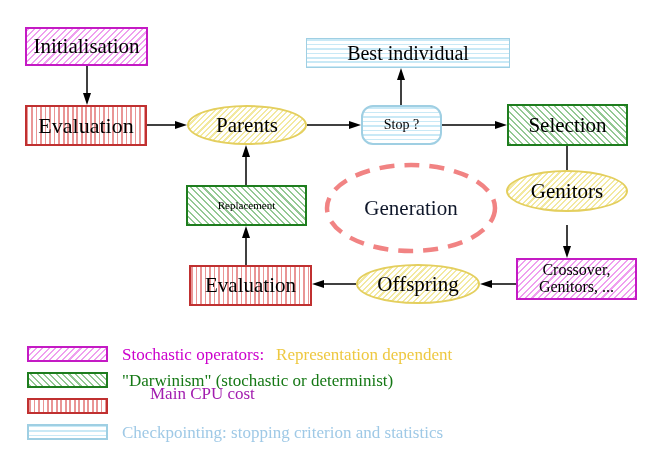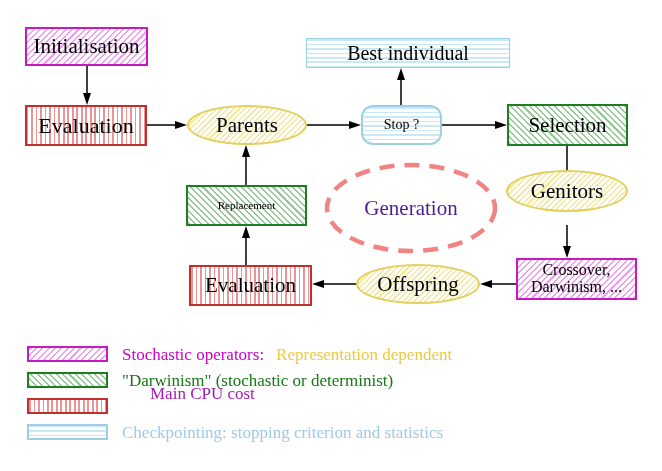--- a/index.html
+++ b/index.html
@@ -41,21 +41,21 @@
   #n-best-individual{left:290px;top:38px;width:204px;height:30px;font-size:20px;border-width:1.5px;margin-left:16px;}
   #n-selection{left:507px;top:104px;width:121px;height:42px;font-size:21px;}
   #n-genitors{left:506px;top:170px;width:122px;height:42px;font-size:21px;}
   #n-crossover{left:516px;top:258px;width:121px;height:42px;font-size:16px;flex-direction:column;}
   #n-offspring{left:356px;top:264px;width:124px;height:40px;font-size:21px;text-align:right;}
   #n-evaluation-bottom{left:189px;top:265px;width:123px;height:41px;font-size:21px;}
   #n-replacement{left:186px;top:185px;width:121px;height:41px;font-size:11px;}
   #n-generation-label{
     position:absolute;left:325px;top:163px;width:172px;height:90px;
     display:flex;align-items:center;justify-content:center;
-    color:#4c1d95;font-size:21px;
+    color:#0f172a;font-size:21px;
   }
   
   #overlay{position:absolute;left:0;top:0;width:662px;height:471px;pointer-events:none;}
   #overlay line{stroke:#000;stroke-width:1.5;}
   #overlay polygon{fill:#000;}
   
   .swatch{position:absolute;left:27px;width:81px;height:16px;box-sizing:border-box;}
   #sw-1{top:346px;}
   #sw-2{top:372px;}
   #sw-3{top:398px;}
@@ -122,21 +122,21 @@
 
   <div id="n-initialisation" class="node hatch-magenta">Initialisation</div>
   <div id="n-evaluation-top" class="node stripe-red">Evaluation</div>
   <div id="n-parents" class="node ellipse-yellow">Parents</div>
   <div id="n-stop" class="node stripe-cyan">Stop ?</div>
   <div id="n-best-individual" class="node stripe-cyan">Best individual</div>
   <div id="n-selection" class="node hatch-green">Selection</div>
   <div id="n-genitors" class="node ellipse-yellow">Genitors</div>
   <div id="n-crossover" class="node hatch-magenta">
     <div>Crossover,</div>
-    <div>Darwinism, ...</div>
+    <div>Genitors, ...</div>
   </div>
   <div id="n-offspring" class="node ellipse-yellow">Offspring</div>
   <div id="n-evaluation-bottom" class="node stripe-red">Evaluation</div>
   <div id="n-replacement" class="node hatch-green">Replacement</div>
   <div id="n-generation-label">Generation</div>
 
   <div id="legend">
     <div id="sw-1" class="swatch hatch-magenta"></div>
     <div id="lt-1" class="legend-text">
       <span>Stochastic operators:</span><span class="alt">Representation dependent</span>

